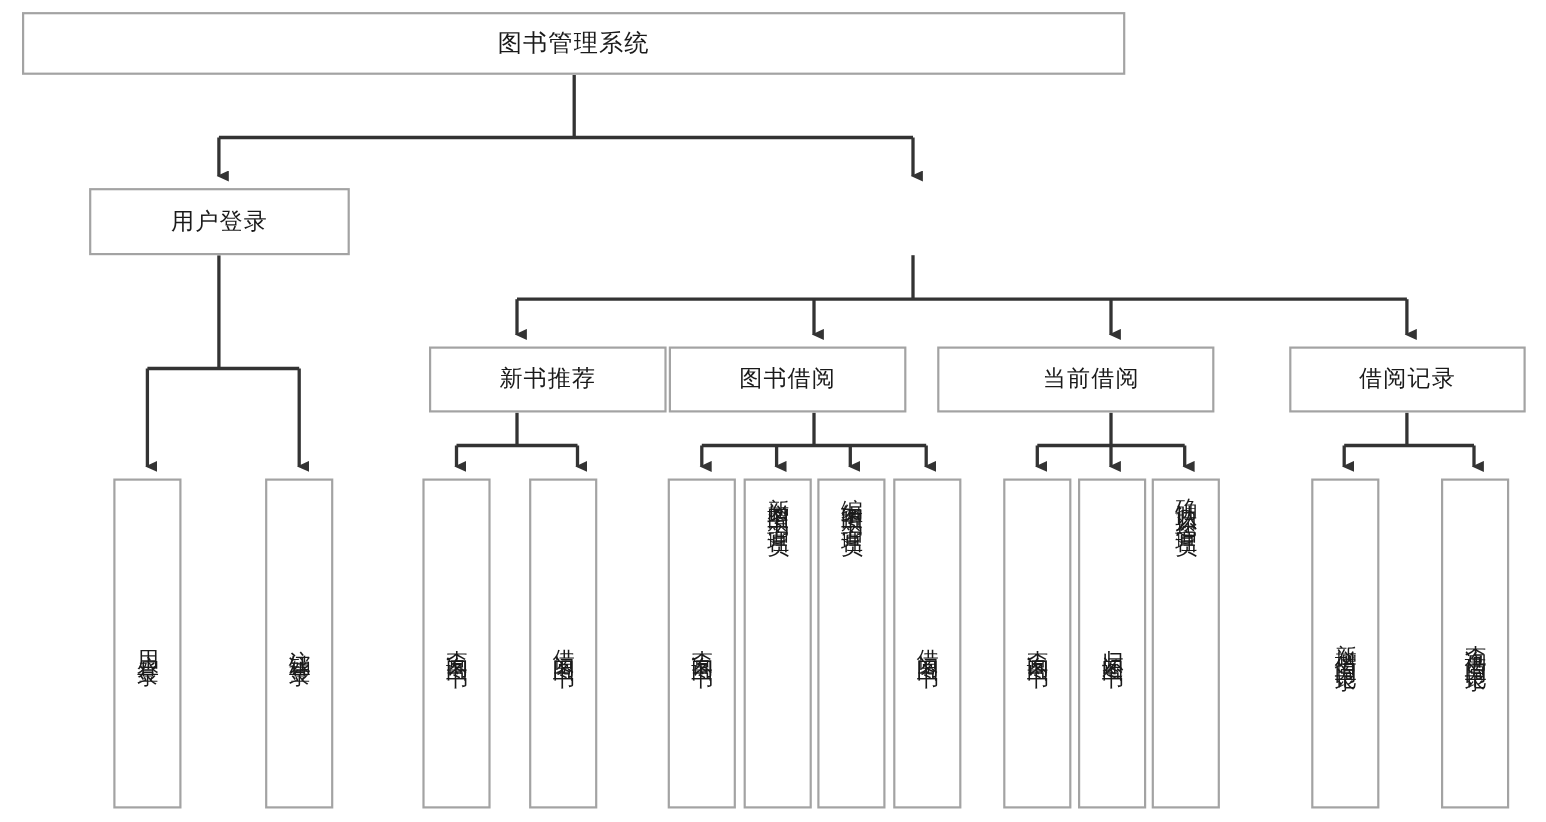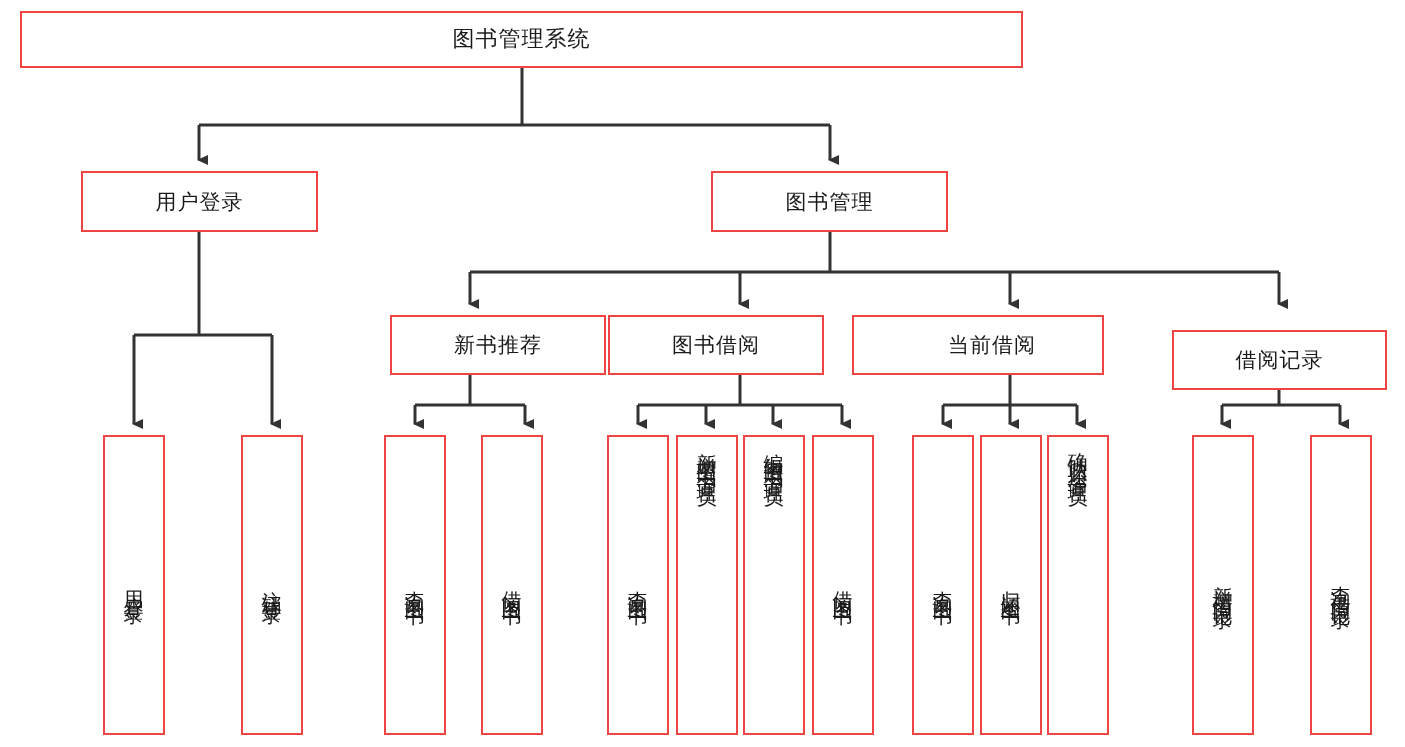--- a/index.html
+++ b/index.html
@@ -22,21 +22,21 @@
     left: 0;
     top: 0;
     width: 1405px;
     height: 747px;
     pointer-events: none;
   }
   .node {
     position: absolute;
     box-sizing: border-box;
     background: #ffffff;
-    border: 2px solid #ef4444;
+    border: 2px solid #a3a3a3;
     display: flex;
     align-items: center;
     justify-content: center;
     color: #1a1a1a;
   }
   .node .label {
     display: block;
     text-align: center;
     line-height: 1.12;
     letter-spacing: 1px;
@@ -136,37 +136,34 @@
   </svg>
 
   <div class="node h root" style="left:20px; top:11px; width:1003px; height:57px;">
     <span class="label">图书管理系统</span>
   </div>
 
   <div class="node h" style="left:81px; top:171px; width:237px; height:61px;">
     <span class="label">用户登录</span>
   </div>
 
-  <div class="node h" style="left:711px; top:171px; width:237px; height:61px;">
-    <span class="label">图书管理</span>
-  </div>
 
   <div class="node h" style="left:362px; top:315px; width:216px; height:60px;margin-left:28px;">
     <span class="label">新书推荐</span>
   </div>
 
   <div class="node h" style="left:608px; top:315px; width:216px; height:60px;">
     <span class="label">图书借阅</span>
   </div>
 
   <div class="node h" style="left:852px; top:315px; width:252px; height:60px;padding-left:28px;">
     <span class="label">当前借阅</span>
   </div>
 
-  <div class="node h" style="left:1172px; top:315px; width:215px; height:60px;margin-top:15px;">
+  <div class="node h" style="left:1172px; top:315px; width:215px; height:60px;">
     <span class="label">借阅记录</span>
   </div>
 
   <div class="node v mid" style="left:103px; top:435px; width:62px; height:300px;">
     <span class="label">用户登录</span>
   </div>
 
   <div class="node v mid" style="left:241px; top:435px; width:62px; height:300px;">
     <span class="label">注销登录</span>
   </div>

